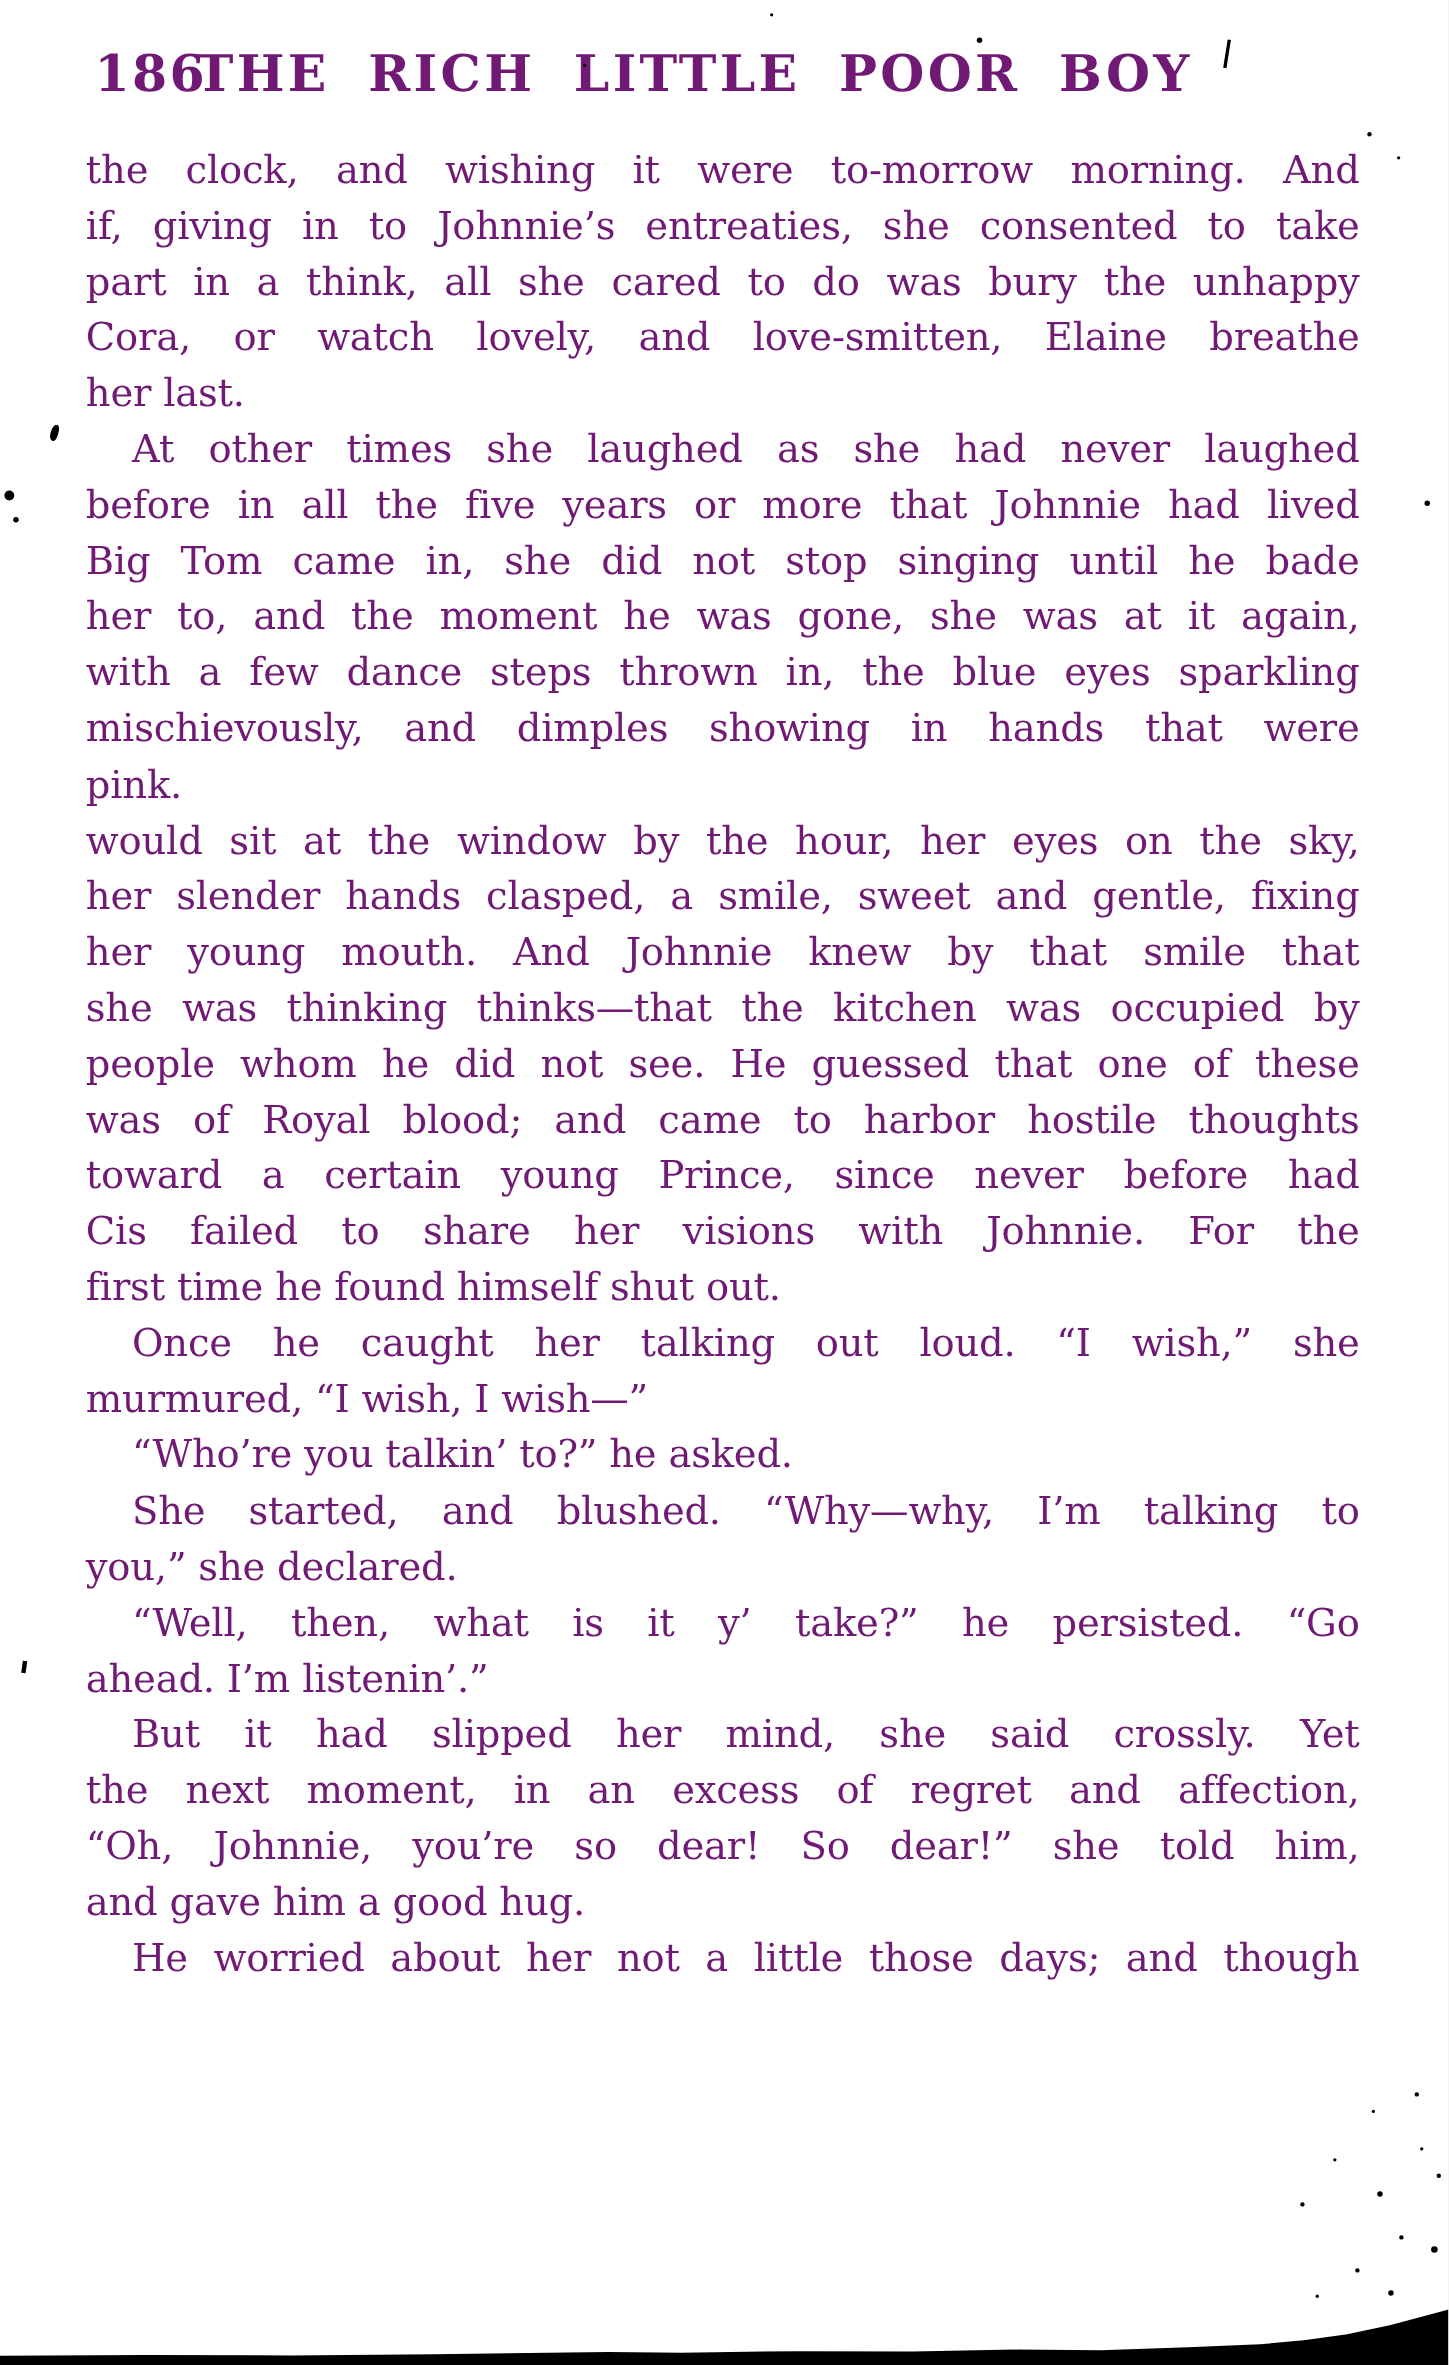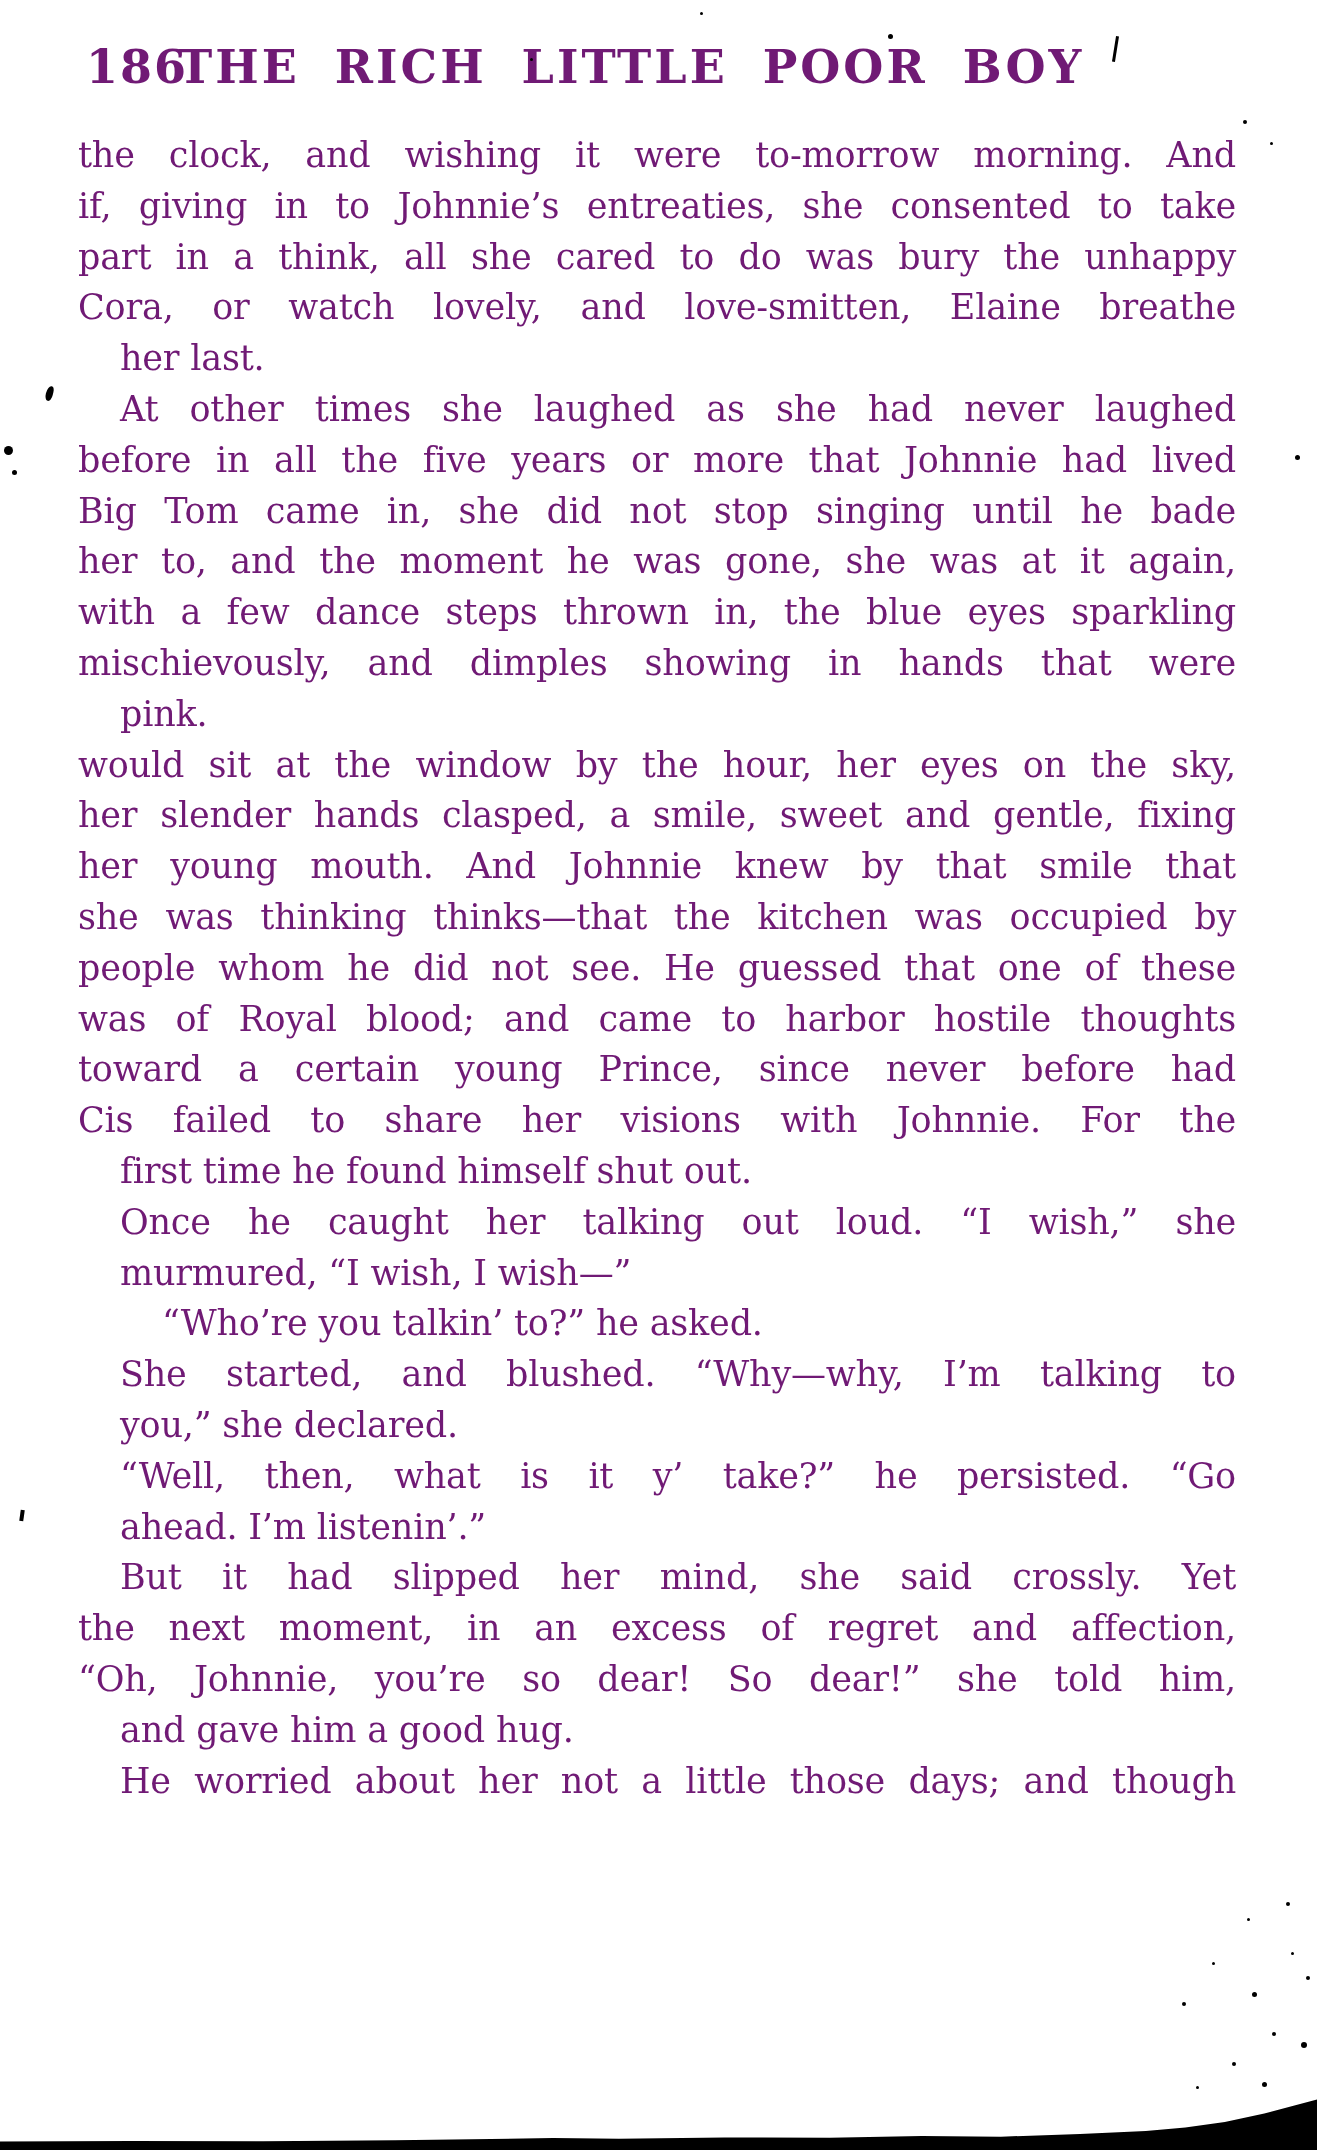--- a/index.html
+++ b/index.html
@@ -54,21 +54,20 @@
   .line {
     font-size: 35px;
     font-weight: normal;
     letter-spacing: -0.2px;
     line-height: 50.8px;
     text-align: justify;
     text-align-last: justify;
   }
   .line.last {
     text-align-last: left;
-    margin-left: 42px;
   }
   .line.indent {
     padding-left: 42px;
   }
   
   .speck {
     position: absolute;
     background: #000;
     border-radius: 50%;
   }

